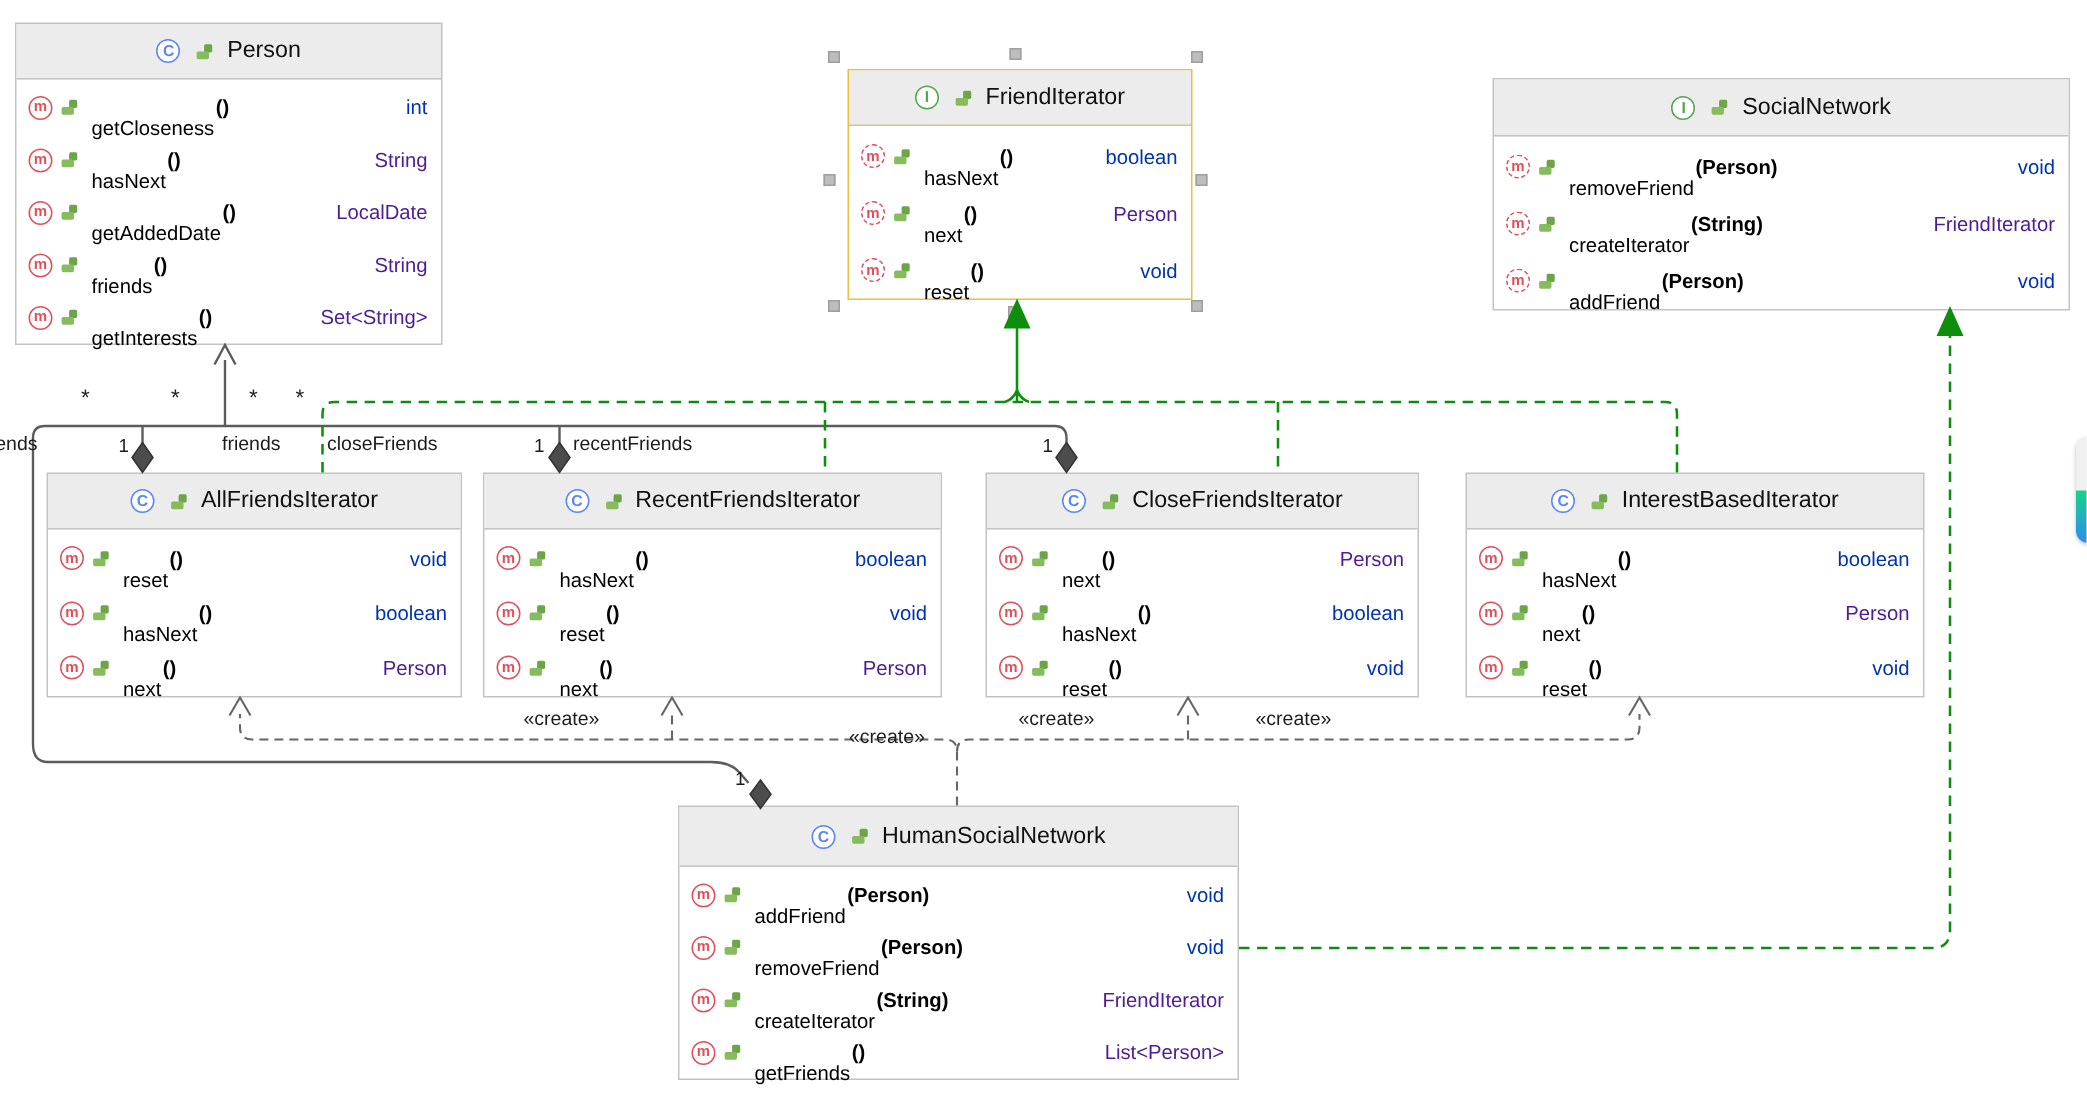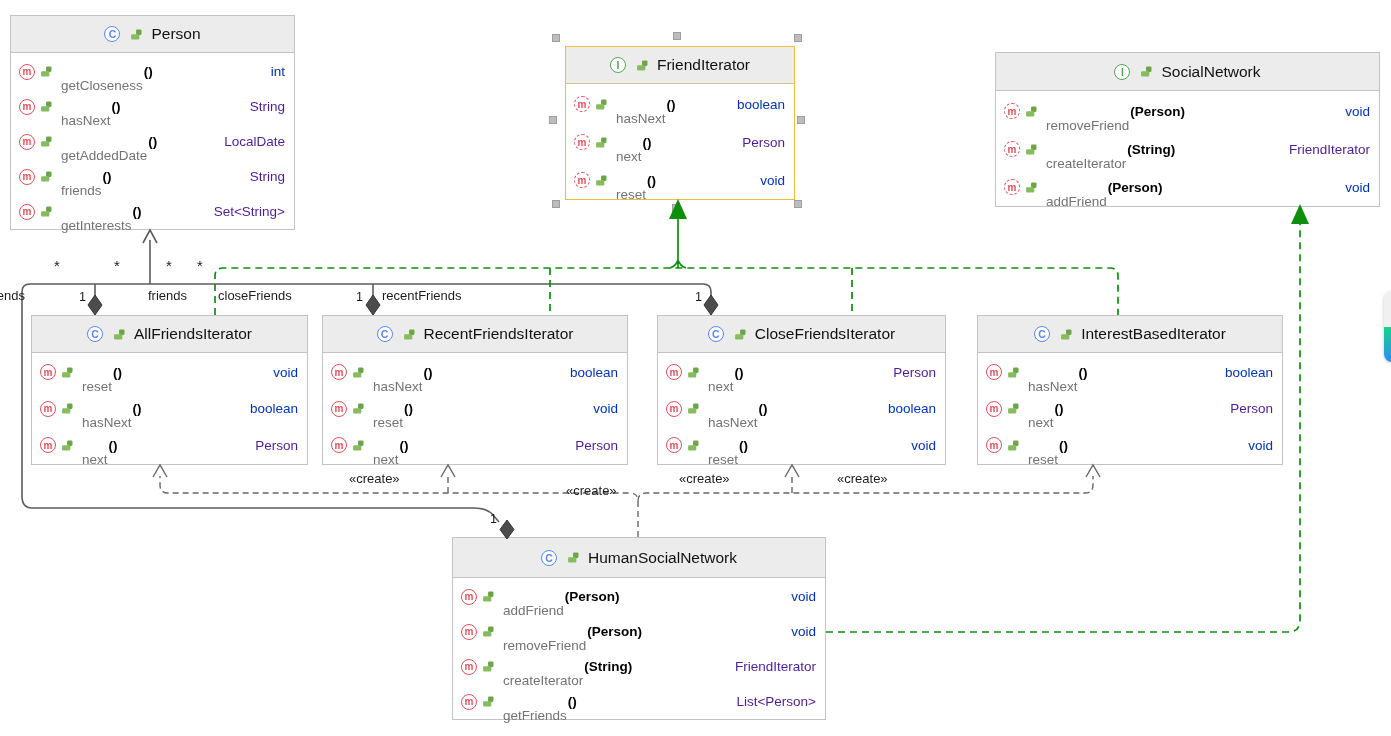--- a/index.html
+++ b/index.html
@@ -20,21 +20,21 @@
          box-sizing:border-box;flex:0 0 auto;background:#fff;}
   .micon.abs{border-style:dashed;}
   .kicon{width:16px;height:16px;border-radius:50%;border:1.4px solid #5a86f0;color:#5a86f0;
          font-size:10.5px;font-weight:700;display:flex;align-items:center;justify-content:center;
          box-sizing:border-box;flex:0 0 auto;background:#fff;}
   .kicon[data-kind="interface"]{border-color:#53a653;color:#53a653;}
   .keyicon{width:13px;height:13px;flex:0 0 auto;margin-left:4px;}
   .keyicon rect{fill:#86bb5e;}
   .keyicon .dark{fill:#6ba548;}
   .mrow .keyicon{margin-left:5px;margin-right:8px;}
-  .mname{color:#737373;margin-top:28px;}
+  .mname{color:#000000;margin-top:28px;}
   .mparen{color:#000;font-weight:700;margin-left:1px;}
   .flex1{flex:1;}
   .mret.kw{color:#0033b3;}
   .mret.ty{color:#4c1d95;}
   .cname{margin-left:2px;}
 
   
   #b-person{left:10px;top:15px;width:285px;--rh:35px;}
   #b-person .uhead{height:37px;}
   #b-friend-iterator{left:565px;top:46px;width:230px;--rh:38px;

